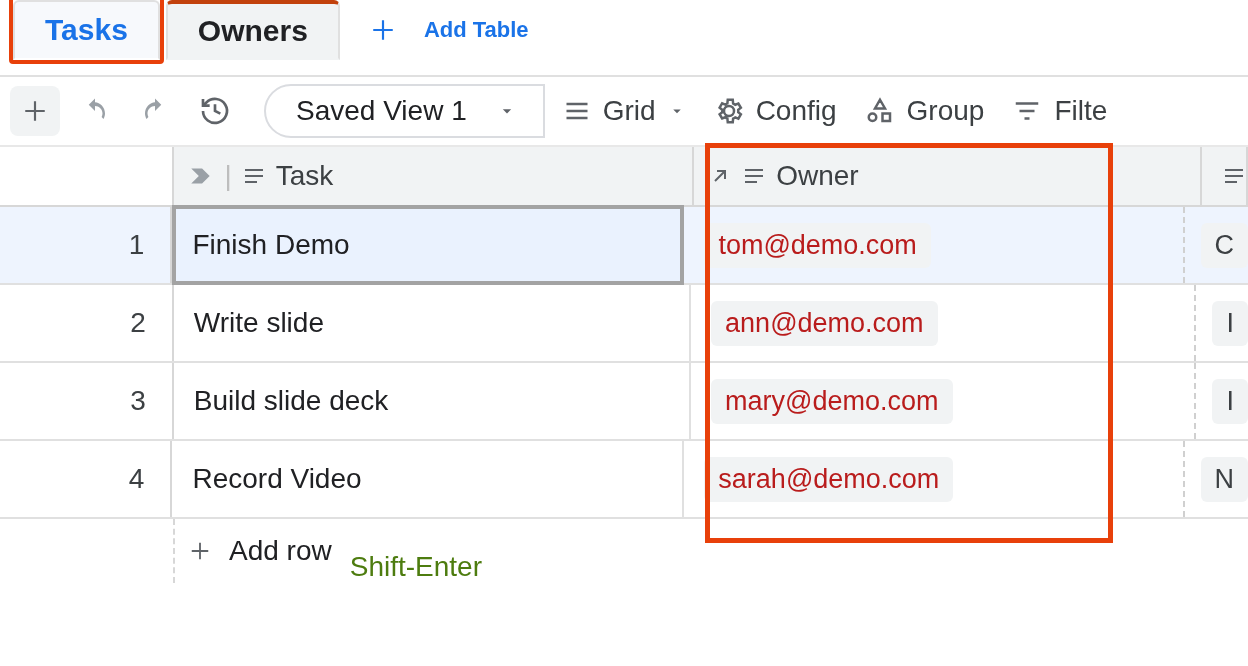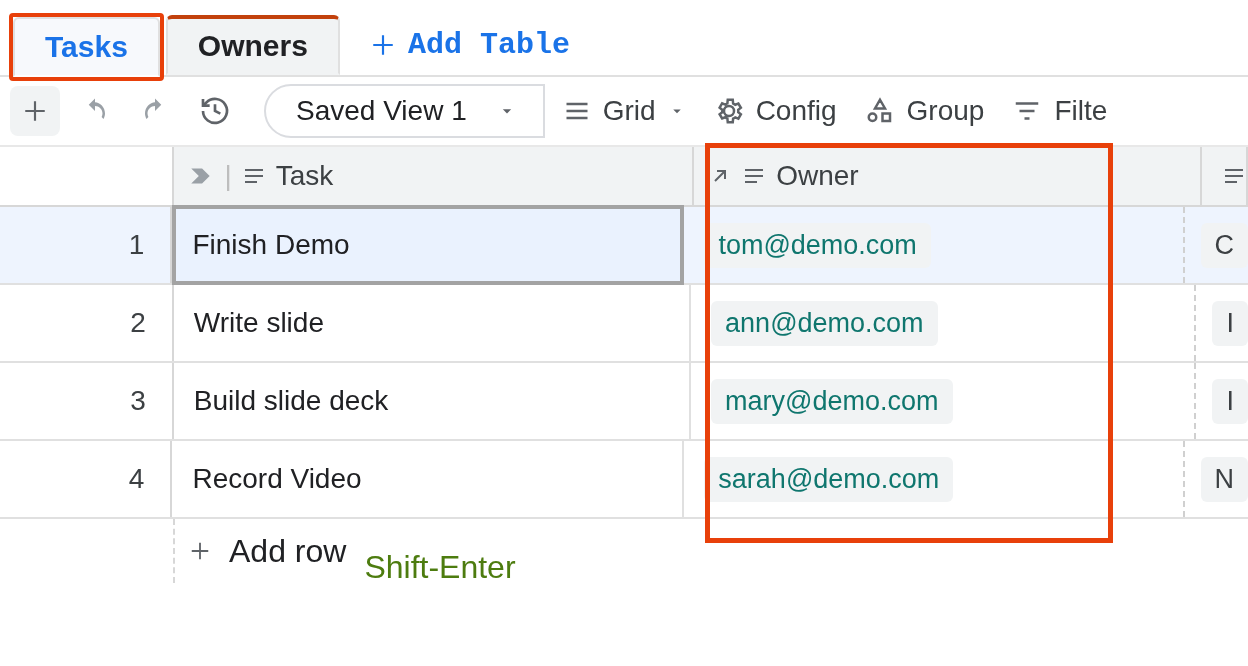--- a/index.html
+++ b/index.html
@@ -8,21 +8,21 @@
     font-family: Arial, "Helvetica Neue", Helvetica, sans-serif;
     background: #fff;
     color: #202124;
     width: 1248px;
     height: 666px;
     overflow: hidden;
   }
   
   .tabs-row {
     display: flex;
-    align-items: flex-end;
+    align-items: flex-start;
     height: 77px;
     padding-left: 13px;
     border-bottom: 2px solid #e0e0e0;
   }
   .tab {
     height: 60px;
     padding: 0 30px;
     font-size: 30px;
     display: flex;
     align-items: center;
@@ -55,28 +55,27 @@
     background: #f1f3f4;
     border-top: 4px solid #c2410c;
     border-left: 2px solid #e0e0e0;
     border-right: 2px solid #e0e0e0;
     border-radius: 6px 6px 0 0;
     margin-left: 6px;
   }
   .add-table {
     margin-left: 30px;
     color: #1a73e8;
-    font-size: 30px;
+    font-size: 22px;
     font-weight: 600;
     display: flex;
     align-items: center;
-    gap: 12px;
+    gap: 28px;
     cursor: pointer;
     height: 60px;
-    font-family: Liberation Mono, monospace;
   }
   
   .toolbar {
     display: flex;
     align-items: center;
     height: 70px;
     padding-left: 10px;
     gap: 10px;
     border-bottom: 2px solid #e8e8e8;
   }
@@ -159,21 +158,21 @@
     color: #3c4043;
     border-right: 2px solid #d7d7d7;
   }
   .grid-row .task { width: 522px; }
   .grid-row .owner { width: 510px; border-right: 2px dashed #d0d0d0; }
   .grid-row .owner .chip {
     background: #f1f3f4;
     border-radius: 6px;
     padding: 7px 14px;
     font-size: 27px;
-    color:#0f766e;
+    color:#b91c1c;
   }
   .grid-row .extra { flex: 1; border-right:none; padding-left:16px;}
   .grid-row .extra .chip {
     background: #f1f3f4;
     border-radius: 6px;
     padding: 7px 14px;
     font-size: 27px;
     color:#3c4043;
   }
   .grid-row.selected { background: #eef4fe; }
@@ -182,21 +181,21 @@
     padding-left: 16px;
     margin: -2px 0;
     background:#eaf2fe;
   }
   .grid-row.selected .rownum{ background:#eef4fe;}
   
   .add-row {
     display: flex;
     height: 64px;
     align-items: center;
-    font-size: 32px;
+    font-size: 28px;
   }
   .add-row .rownum{
     width:175px;
     border-right:2px dashed #d7d7d7;
     height:100%;
   }
   .add-row .content{
     display:flex; align-items:center; gap:18px; padding-left:14px;
   }
   .hint { color: #4d7c0f; margin-top: 32px; }

